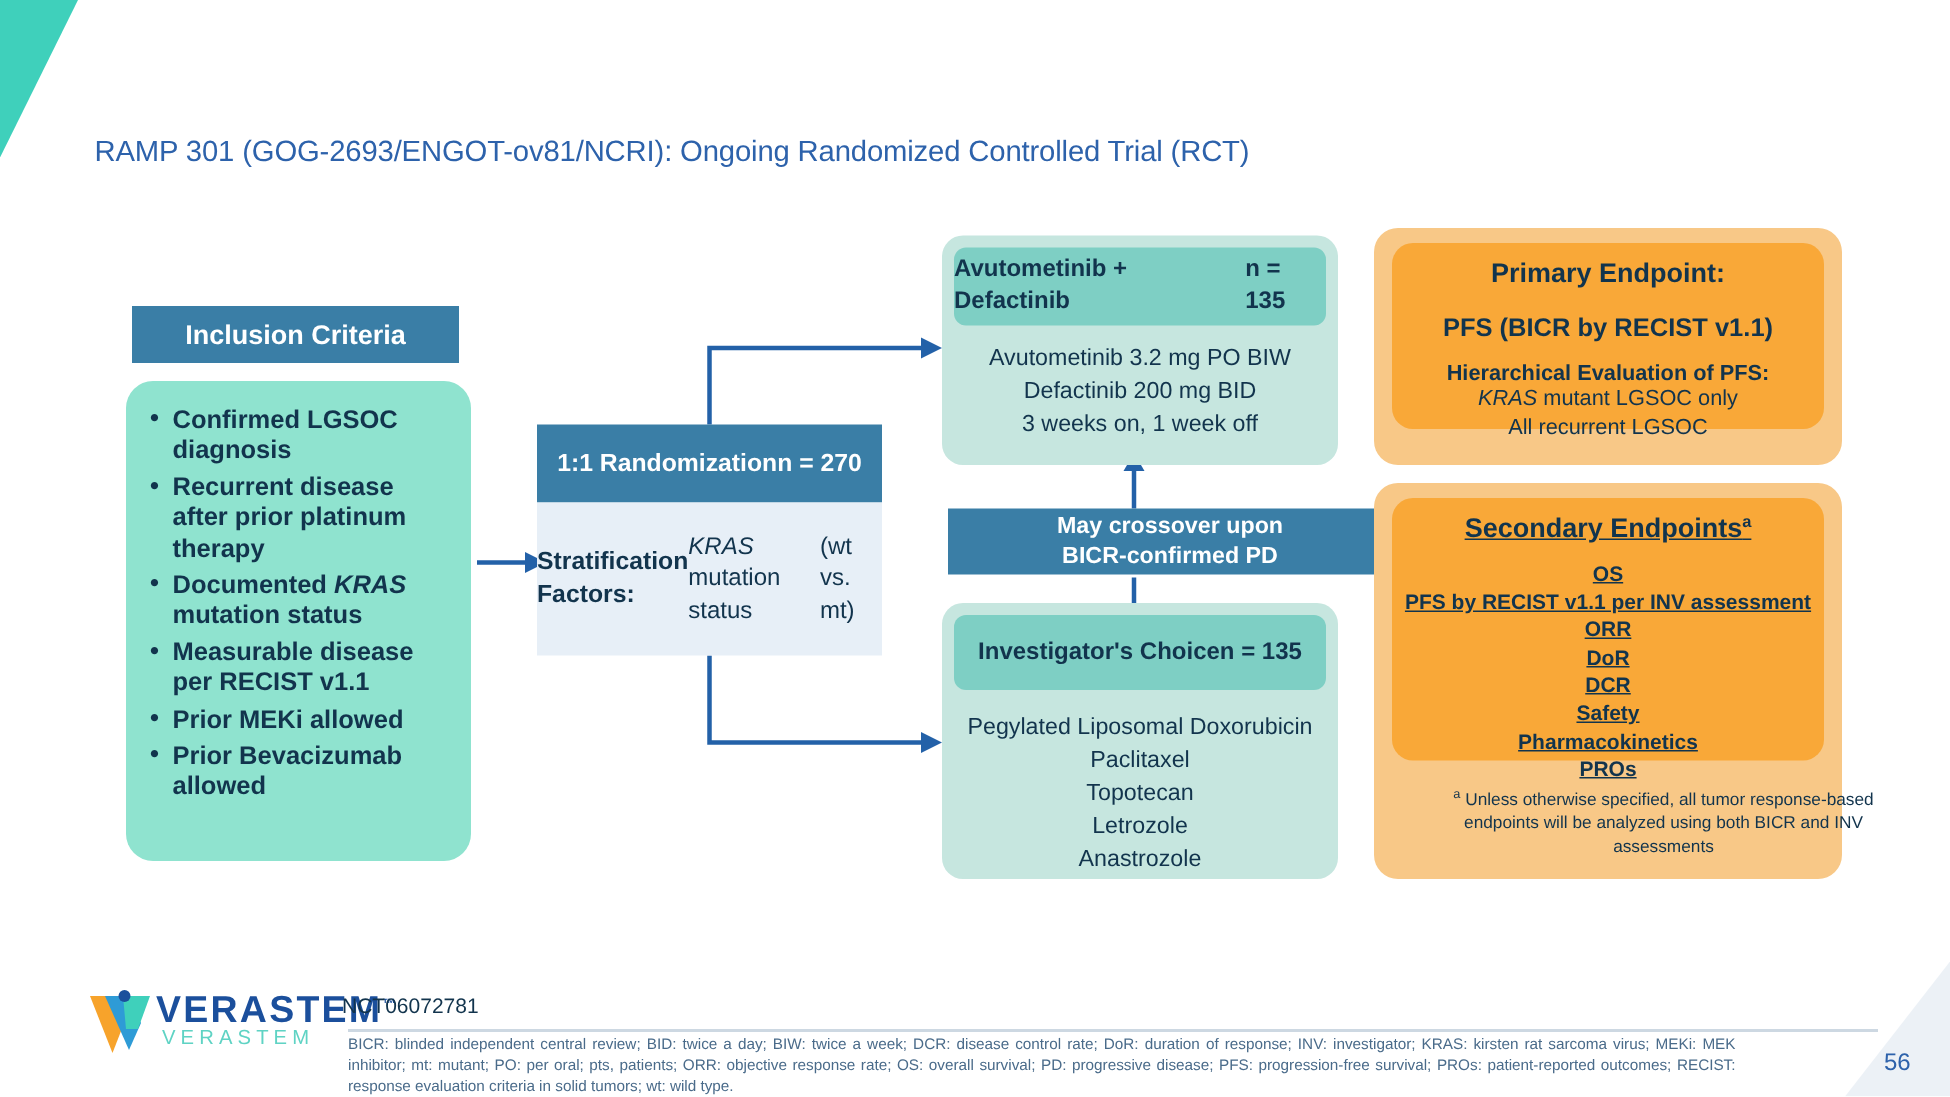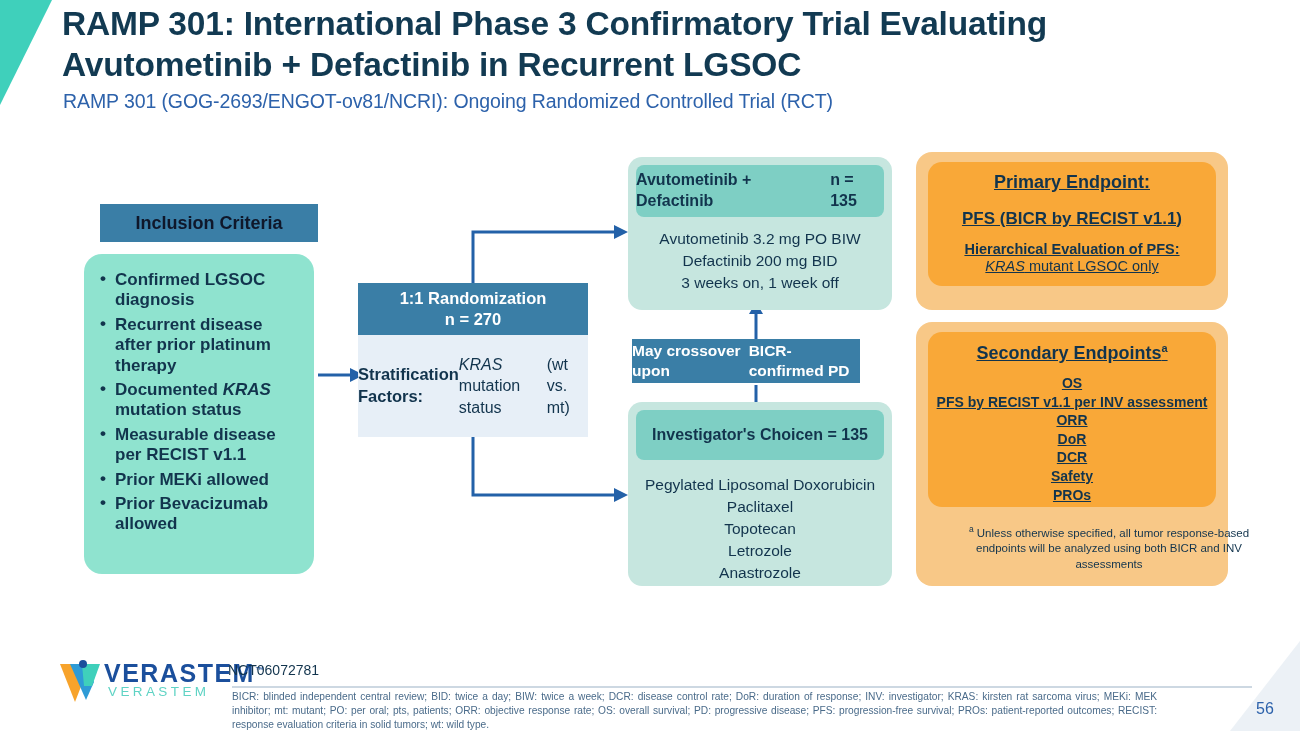--- a/index.html
+++ b/index.html
@@ -23,34 +23,34 @@
     font-size:33.5px;font-weight:bold;line-height:1.21;
     letter-spacing:-.2px;color:#123a52;}
   .subtitle{position:absolute;left:63px;top:90px;width:1150px;
     font-size:19.5px;font-weight:normal;color:#2d62ab;letter-spacing:-.1px;}
 
   
   .box{position:absolute;box-sizing:border-box;}
 
   
   .inc-header{left:88px;top:204px;width:218px;height:38px;background:#3a7ea6;
-    color:#0f172a;font-weight:bold;font-size:18px;display:flex;
-    align-items:center;justify-content:center;margin-left:12px;}
+    color:#ffffff;font-weight:bold;font-size:18px;display:flex;
+    align-items:center;justify-content:center;}
   .inc-body{left:84px;top:254px;width:230px;height:320px;background:#8fe3cf;
     border-radius:18px;padding:16px 12px 10px 14px;}
   .inc-list{list-style:none;margin:0;padding:0;}
   .inc-list li{position:relative;padding-left:17px;margin-bottom:4px;
     font-size:17px;font-weight:bold;line-height:1.2;color:#12344d;}
   .inc-list li::before{content:"•";position:absolute;left:2px;top:-1px;
     font-size:17px;line-height:1.2;}
   .inc-list li i{font-style:italic;}
 
   
   .rand-header{left:358px;top:283px;width:230px;height:52px;background:#3a7ea6;
-    color:#ffffff;display:flex;flex-direction:column;align-items:center;
+    color:#ffffff;display:flex;flex-direction:row;align-items:center;
     justify-content:center;font-weight:bold;font-size:16.5px;line-height:1.25;}
   .rand-body{left:358px;top:335px;width:230px;height:102px;background:#e7eff7;
     display:flex;flex-direction:row;align-items:center;justify-content:center;
     font-size:16px;line-height:1.32;color:#12344d;}
   .rand-body .strat-title{font-weight:bold;font-size:16.5px;margin-bottom:1px;}
   .rand-body .strat-line i{font-style:italic;}
 
   
   .arm{border-radius:14px;background:#c6e6df;}
   .arm-head{position:absolute;border-radius:8px;background:#7ecfc4;
@@ -61,32 +61,32 @@
 
   .arm1{left:628px;top:157px;width:264px;height:153px;}
   .arm1-head{left:636px;top:165px;width:248px;height:52px;}
   .arm1-detail{left:636px;top:228px;width:248px;}
 
   .arm2{left:628px;top:402px;width:264px;height:184px;}
   .arm2-head{left:636px;top:410px;width:248px;height:50px;justify-content:center;}
   .arm2-detail{left:636px;top:474px;width:248px;}
 
   
-  .crossover{left:632px;top:339px;width:228px;height:44px;background:#3a7ea6;
-    color:#ffffff;display:flex;flex-direction:row;align-items:center;
+  .crossover{left:632px;top:339px;width:296px;height:44px;background:#3a7ea6;
+    color:#ffffff;display:flex;flex-direction:column;align-items:center;
     justify-content:center;font-weight:bold;font-size:15.5px;line-height:1.28;}
 
   
   .ep-outer{border-radius:16px;background:#f8c887;}
   .ep-inner{position:absolute;border-radius:14px;background:#f9a838;
     text-align:center;color:#12344d;}
 
   .ep1-outer{left:916px;top:152px;width:312px;height:158px;}
   .ep1-inner{left:928px;top:162px;width:288px;height:124px;padding-top:10px;
-    box-sizing:border-box;text-decoration:underline;}
+    box-sizing:border-box;}
   .ep1-inner .t1{font-size:18px;font-weight:bold;}
   .ep1-inner .t2{font-size:17px;font-weight:bold;margin-top:16px;}
   .ep1-inner .t3{font-size:14.5px;font-weight:bold;margin-top:12px;}
   .ep1-inner .t4{font-size:14.5px;line-height:1.3;}
   .ep1-inner .t4 i{font-style:italic;}
 
   .ep2-outer{left:916px;top:322px;width:312px;height:264px;}
   .ep2-inner{left:928px;top:332px;width:288px;height:175px;padding-top:10px;
     box-sizing:border-box;text-decoration:underline;}
   .ep2-inner .h{font-size:18px;font-weight:bold;}
@@ -117,21 +117,20 @@
     color:#2d62ab;}
 </style>
 </head>
 <body>
 
 <div class="slide">
 
   <div class="corner-wedge"></div>
   <div class="corner-wedge-br"></div>
 
-  <div class="title">RAMP 301: International Phase 3 Confirmatory Trial Evaluating Avutometinib + Defactinib in Recurrent LGSOC</div>
   <div class="subtitle">RAMP 301 (GOG-2693/ENGOT-ov81/NCRI): Ongoing Randomized Controlled Trial (RCT)</div>
 
   <svg class="wires" viewBox="0 0 1300 731">
     <g stroke="#2361a8" stroke-width="3" fill="none">
 
       <path d="M318 375 L350 375"></path>
 
       <path d="M473 283 L473 232 L614 232"></path>
 
       <path d="M473 437 L473 495 L614 495"></path>
@@ -198,32 +197,34 @@
     <div>Letrozole</div>
     <div>Anastrozole</div>
   </div>
 
   <div class="box ep-outer ep1-outer"></div>
   <div class="ep-inner ep1-inner">
     <div class="t1">Primary Endpoint:</div>
     <div class="t2">PFS (BICR by RECIST v1.1)</div>
     <div class="t3">Hierarchical Evaluation of PFS:</div>
     <div class="t4"><i>KRAS</i><span> mutant LGSOC only</span></div>
+    <div class="t4">All recurrent LGSOC</div>
   </div>
 
   <div class="box ep-outer ep2-outer"></div>
   <div class="ep-inner ep2-inner">
     <div class="h"><span>Secondary Endpoints</span><sup>a</sup></div>
     <ul class="ep2-list">
       <li>OS</li>
       <li>PFS by RECIST v1.1 per INV assessment</li>
       <li>ORR</li>
       <li>DoR</li>
       <li>DCR</li>
       <li>Safety</li>
+      <li>Pharmacokinetics</li>
       <li>PROs</li>
     </ul>
   </div>
   <div class="ep-note"><sup>a</sup><span> Unless otherwise specified, all tumor response-based endpoints will be analyzed using both BICR and INV assessments</span></div>
 
   <svg class="logo" viewBox="0 0 175 46">
     <polygon points="4,4 18,4 26,24 19,42" fill="#f7a32b"></polygon>
     <polygon points="14,4 30,4 38,22 30,40" fill="#2e9bd6"></polygon>
     <polygon points="26,4 44,4 36,26 28,26" fill="#3fd0bb"></polygon>
     <circle cx="27" cy="4" r="4" fill="#1b4f9c"></circle>

